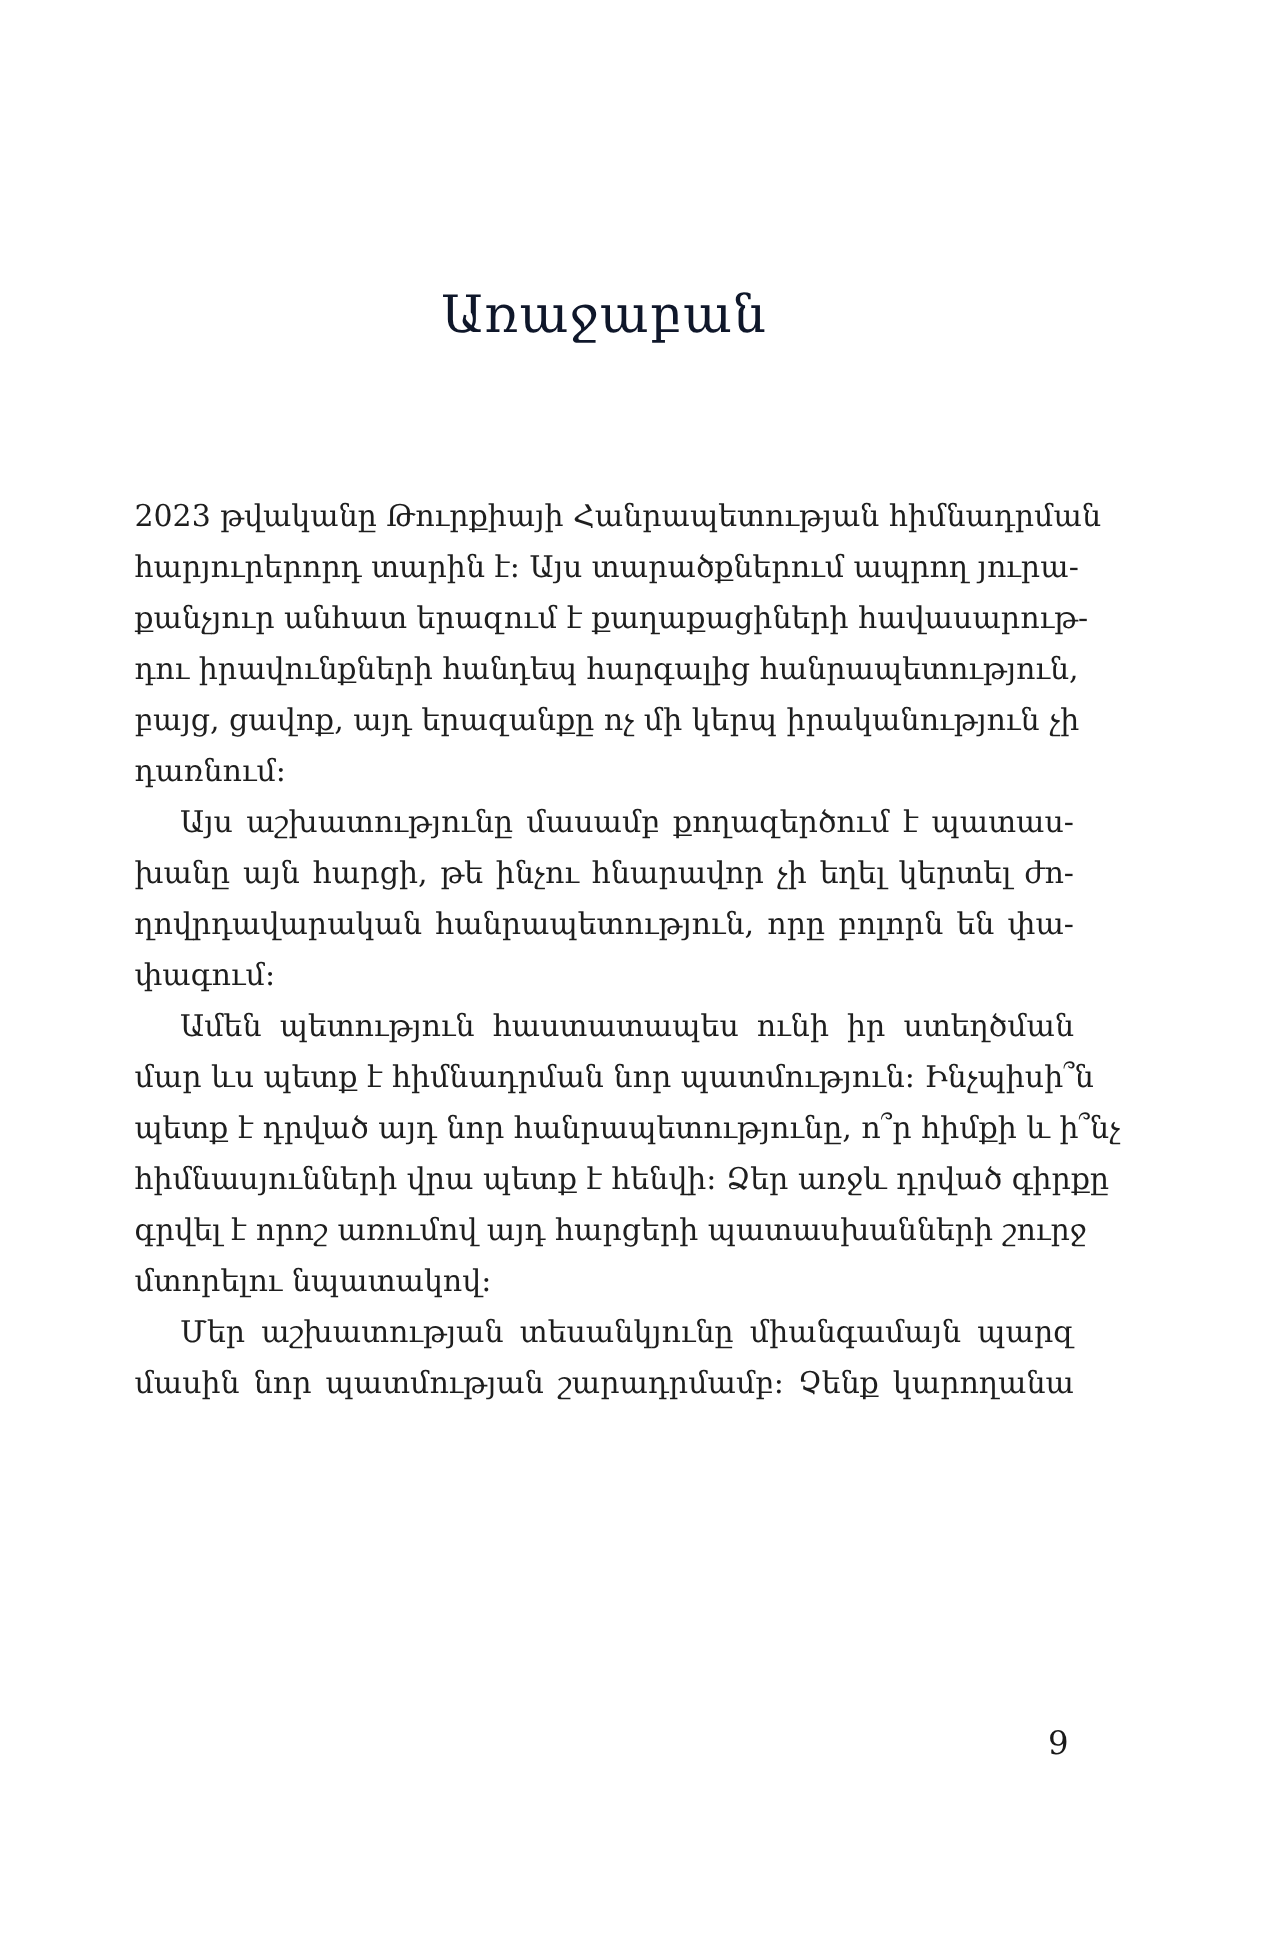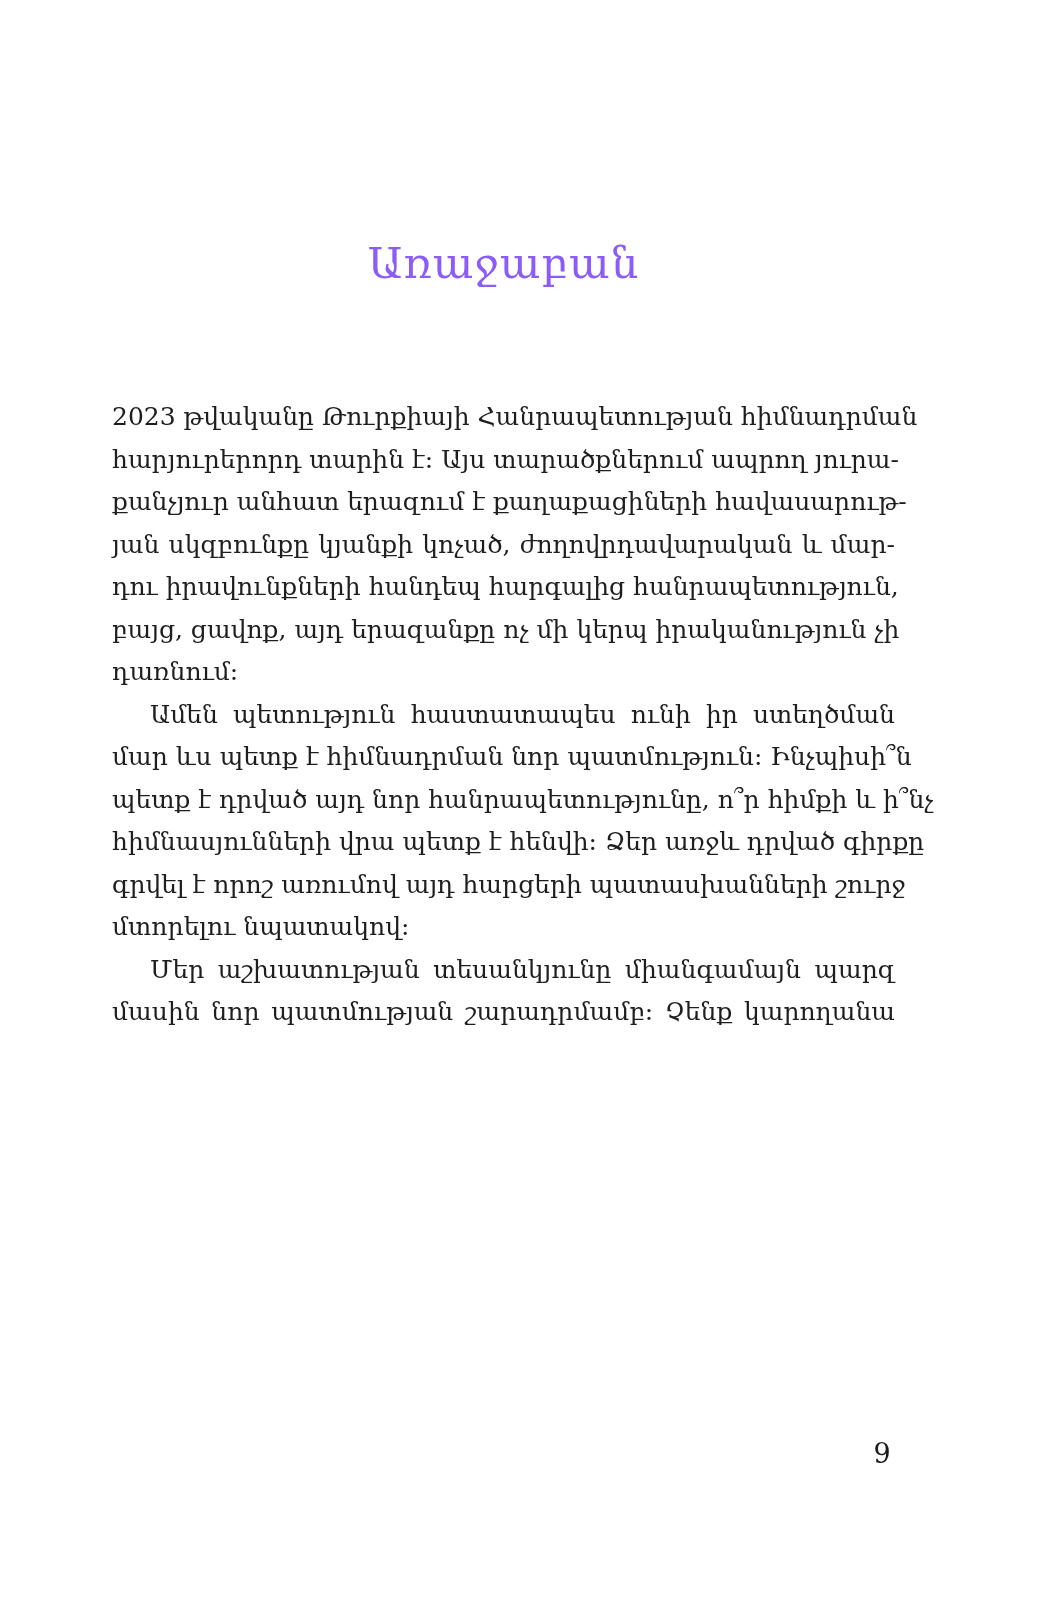--- a/index.html
+++ b/index.html
@@ -18,25 +18,25 @@
   .title {
     position: absolute;
     top: 238px;
     left: 112px;
     width: 783px;
     margin: 0;
     text-align: center;
     font-size: 43px;
     font-weight: normal;
     letter-spacing: 1px;
-    color: #8b5cf6;
+    color: #0f172a;
   }
   .body-text {
     position: absolute;
-    top: 396px;
+    top: 409px;
     left: 112px;
     width: 783px;
     font-size: 25px;
     color: #1e1e1e;
   }
   .paragraph {
     margin: 0;
     padding: 0;
   }
   .line {
@@ -66,24 +66,29 @@
 <body>
 
 <div class="page">
   <h1 class="title">Առաջաբան</h1>
 
   <div class="body-text" id="body-text">
       <div class="paragraph">
         <div class="line first">2023 թվականը Թուրքիայի Հանրապետության հիմնադրման</div>
         <div class="line">հարյուրերորդ տարին է: Այս տարածքներում ապրող յուրա-</div>
         <div class="line">քանչյուր անհատ երազում է քաղաքացիների հավասարութ-</div>
-        <div class="line">յան սկզբունքը կյանքի կոչած, ժողովրդավարական և մար-</div>
         <div class="line">դու իրավունքների հանդեպ հարգալից հանրապետություն,</div>
         <div class="line">բայց, ցավոք, այդ երազանքը ոչ մի կերպ իրականություն չի</div>
         <div class="line last">դառնում:</div>
+      </div>
+      <div class="paragraph indented">
+        <div class="line first">Այս աշխատությունը մասամբ քողազերծում է պատաս-</div>
+        <div class="line">խանը այն հարցի, թե ինչու հնարավոր չի եղել կերտել ժո-</div>
+        <div class="line">ղովրդավարական հանրապետություն, որը բոլորն են փա-</div>
+        <div class="line last">փագում:</div>
       </div>
       <div class="paragraph indented">
         <div class="line first">Ամեն պետություն հաստատապես ունի իր ստեղծման</div>
         <div class="line">մար ևս պետք է հիմնադրման նոր պատմություն: Ինչպիսի՞ն</div>
         <div class="line">պետք է դրված այդ նոր հանրապետությունը, ո՞ր հիմքի և ի՞նչ</div>
         <div class="line">հիմնասյունների վրա պետք է հենվի: Ձեր առջև դրված գիրքը</div>
         <div class="line">գրվել է որոշ առումով այդ հարցերի պատասխանների շուրջ</div>
         <div class="line last">մտորելու նպատակով:</div>
       </div>
       <div class="paragraph indented">

